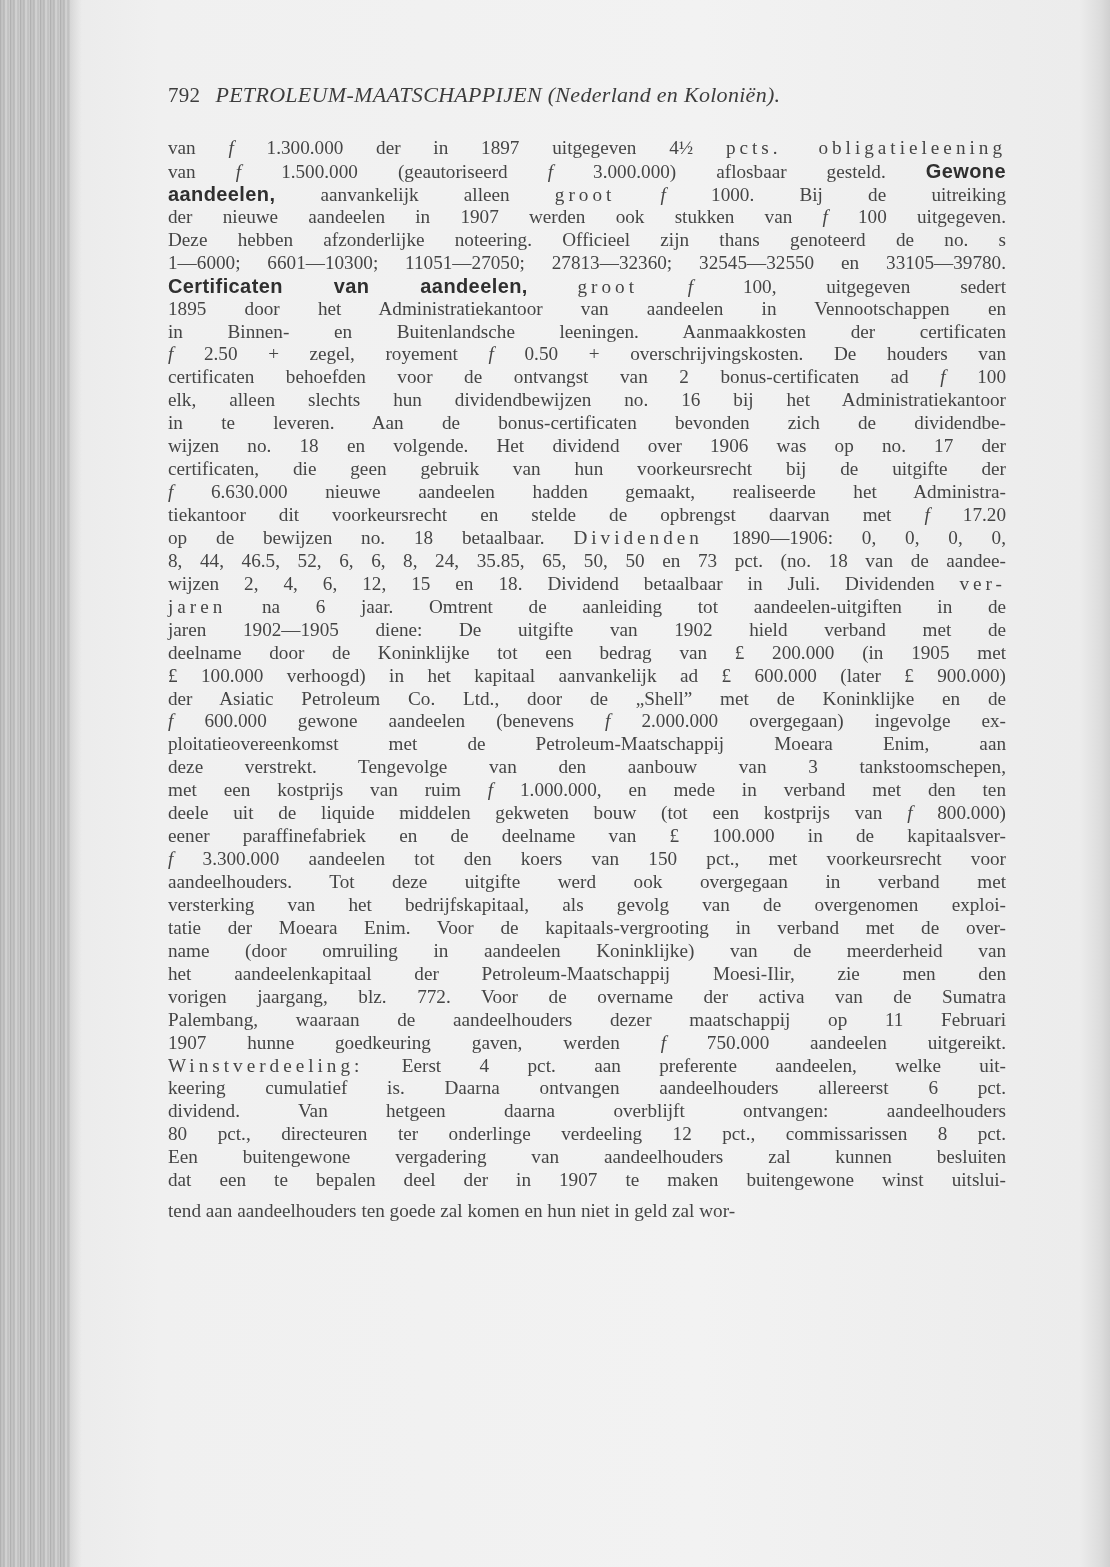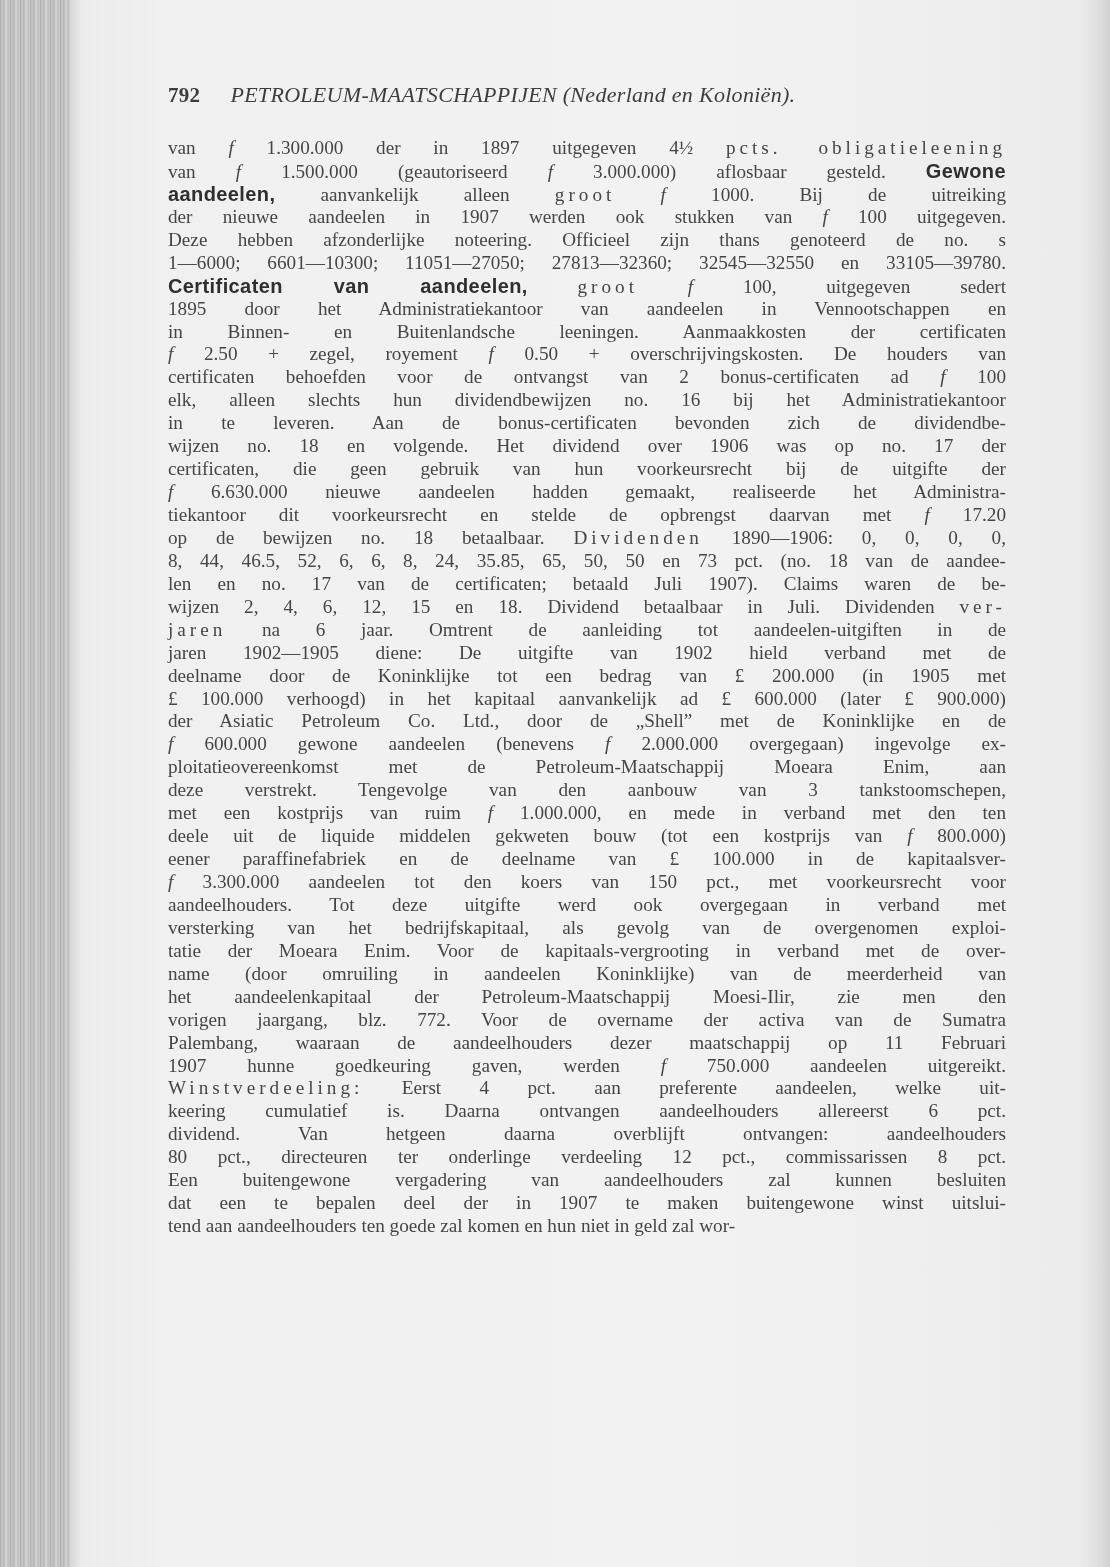--- a/index.html
+++ b/index.html
@@ -25,33 +25,33 @@
     }
     .page {
       position: absolute; left: 0; top: 0; width: 1110px; height: 1567px;
       background: linear-gradient(90deg, rgba(0,0,0,0) 70px, #f0f0f0 160px, #f2f2f2 700px, #ececec 1080px);
     }
     .header {
       position: absolute; left: 168px; top: 82px; width: 840px;
       font-size: 21px; letter-spacing: 0.3px; white-space: nowrap;
       color: #3d3d3d;
     }
-    .header .pno { font-family: "Liberation Serif", serif; margin-right: 23px; font-weight: bold; }
+    .header .pno { font-family: "Liberation Serif", serif; margin-right: 8px; }
     .header .title { font-style: italic; font-family: "Liberation Serif", serif; font-size: 22px; }
     .body {
       position: absolute; left: 168px; top: 137px; width: 838px;
       font-family: "Liberation Serif", serif;
       font-size: 19.2px; line-height: 22.95px;
       color: #454545;
     }
     .line {
       display: block; white-space: nowrap; text-align: justify;
       text-align-last: justify; height: 22.95px;
     }
-    .line.last { text-align-last: left; }
+    .line.last { text-align-last: left; margin-top: 8px; }
     .bold { font-family: "Liberation Sans", sans-serif; font-weight: bold; color: #2f2f2f; letter-spacing: 0.4px; font-size: 20px; }
     .spaced { letter-spacing: 4px; }
   </style>
 </head>
 <body>
 
 <div class="page-edges"></div>
 <div class="page"></div>
 <div class="right-shade"></div>
 
@@ -73,21 +73,20 @@
     <span class="line"><span style="font-style: italic;">f</span><span> 2.50 + zegel, royement </span><span style="font-style: italic;">f</span><span> 0.50 + overschrijvingskosten. De houders van</span></span>
     <span class="line"><span>certificaten behoefden voor de ontvangst van 2 bonus-certificaten ad </span><span style="font-style: italic;">f</span><span> 100</span></span>
     <span class="line"><span>elk, alleen slechts hun dividendbewijzen no. 16 bij het Administratiekantoor</span></span>
     <span class="line"><span>in te leveren. Aan de bonus-certificaten bevonden zich de dividendbe-</span></span>
     <span class="line"><span>wijzen no. 18 en volgende. Het dividend over 1906 was op no. 17 der</span></span>
     <span class="line"><span>certificaten, die geen gebruik van hun voorkeursrecht bij de uitgifte der</span></span>
     <span class="line"><span style="font-style: italic;">f</span><span> 6.630.000 nieuwe aandeelen hadden gemaakt, realiseerde het Administra-</span></span>
     <span class="line"><span>tiekantoor dit voorkeursrecht en stelde de opbrengst daarvan met </span><span style="font-style: italic;">f</span><span> 17.20</span></span>
     <span class="line"><span>op de bewijzen no. 18 betaalbaar. </span><span class="spaced">Dividenden</span><span> 1890—1906: 0, 0, 0, 0,</span></span>
     <span class="line"><span>8, 44, 46.5, 52, 6, 6, 8, 24, 35.85, 65, 50, 50 en 73 pct. (no. 18 van de aandee-</span></span>
-    <span class="line"><span>len en no. 17 van de certificaten; betaald Juli 1907). Claims waren de be-</span></span>
     <span class="line"><span>wijzen 2, 4, 6, 12, 15 en 18. Dividend betaalbaar in Juli. Dividenden </span><span class="spaced">ver-</span></span>
     <span class="line"><span class="spaced">jaren</span><span> na 6 jaar. Omtrent de aanleiding tot aandeelen-uitgiften in de</span></span>
     <span class="line"><span>jaren 1902—1905 diene: De uitgifte van 1902 hield verband met de</span></span>
     <span class="line"><span>deelname door de Koninklijke tot een bedrag van £ 200.000 (in 1905 met</span></span>
     <span class="line"><span>£ 100.000 verhoogd) in het kapitaal aanvankelijk ad £ 600.000 (later £ 900.000)</span></span>
     <span class="line"><span>der Asiatic Petroleum Co. Ltd., door de „Shell” met de Koninklijke en de</span></span>
     <span class="line"><span style="font-style: italic;">f</span><span> 600.000 gewone aandeelen (benevens </span><span style="font-style: italic;">f</span><span> 2.000.000 overgegaan) ingevolge ex-</span></span>
     <span class="line"><span>ploitatieovereenkomst met de Petroleum-Maatschappij Moeara Enim, aan</span></span>
     <span class="line"><span>deze verstrekt. Tengevolge van den aanbouw van 3 tankstoomschepen,</span></span>
     <span class="line"><span>met een kostprijs van ruim </span><span style="font-style: italic;">f</span><span> 1.000.000, en mede in verband met den ten</span></span>

